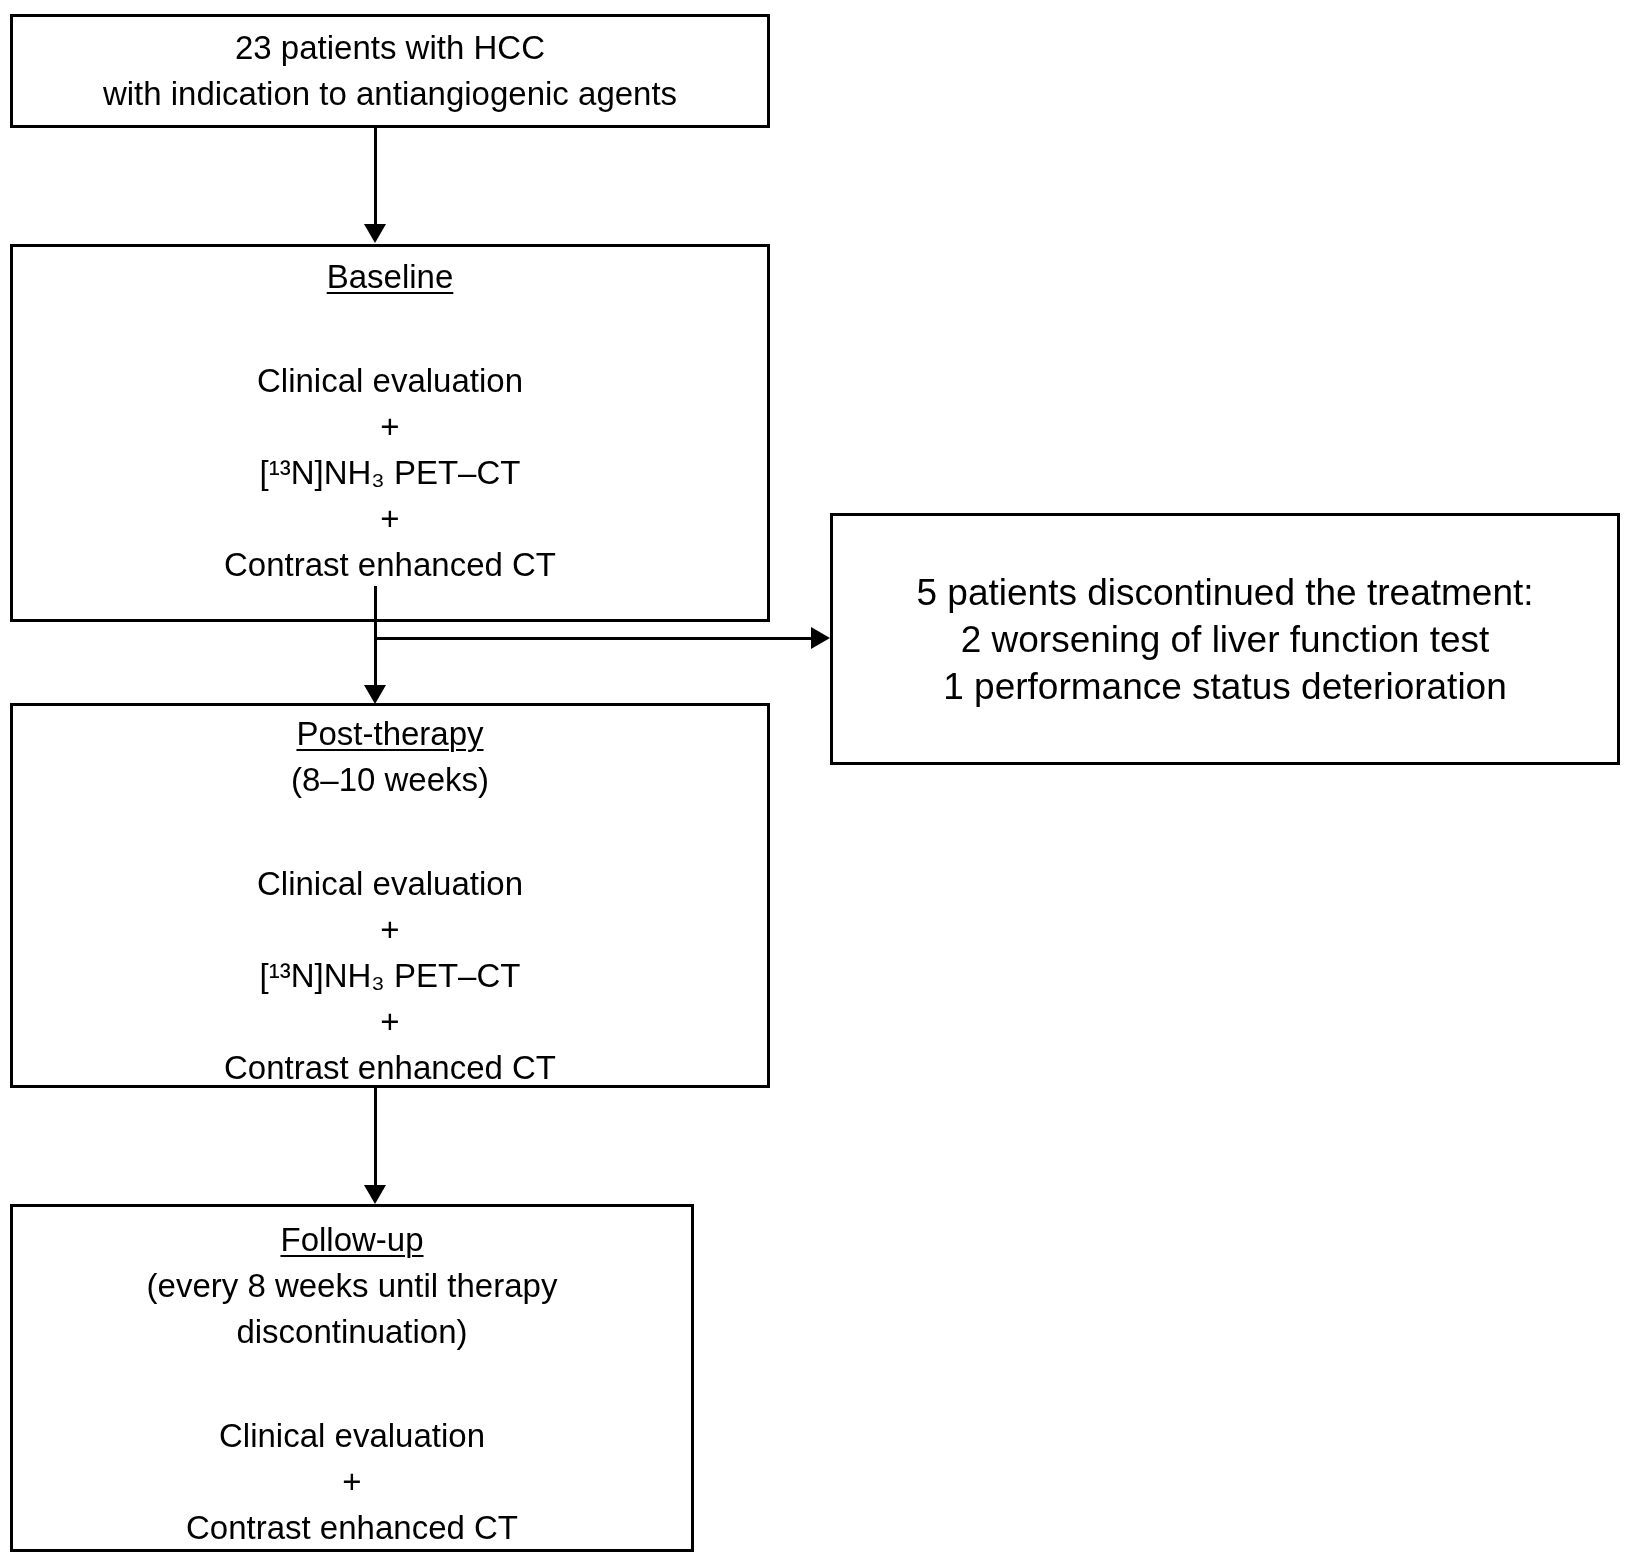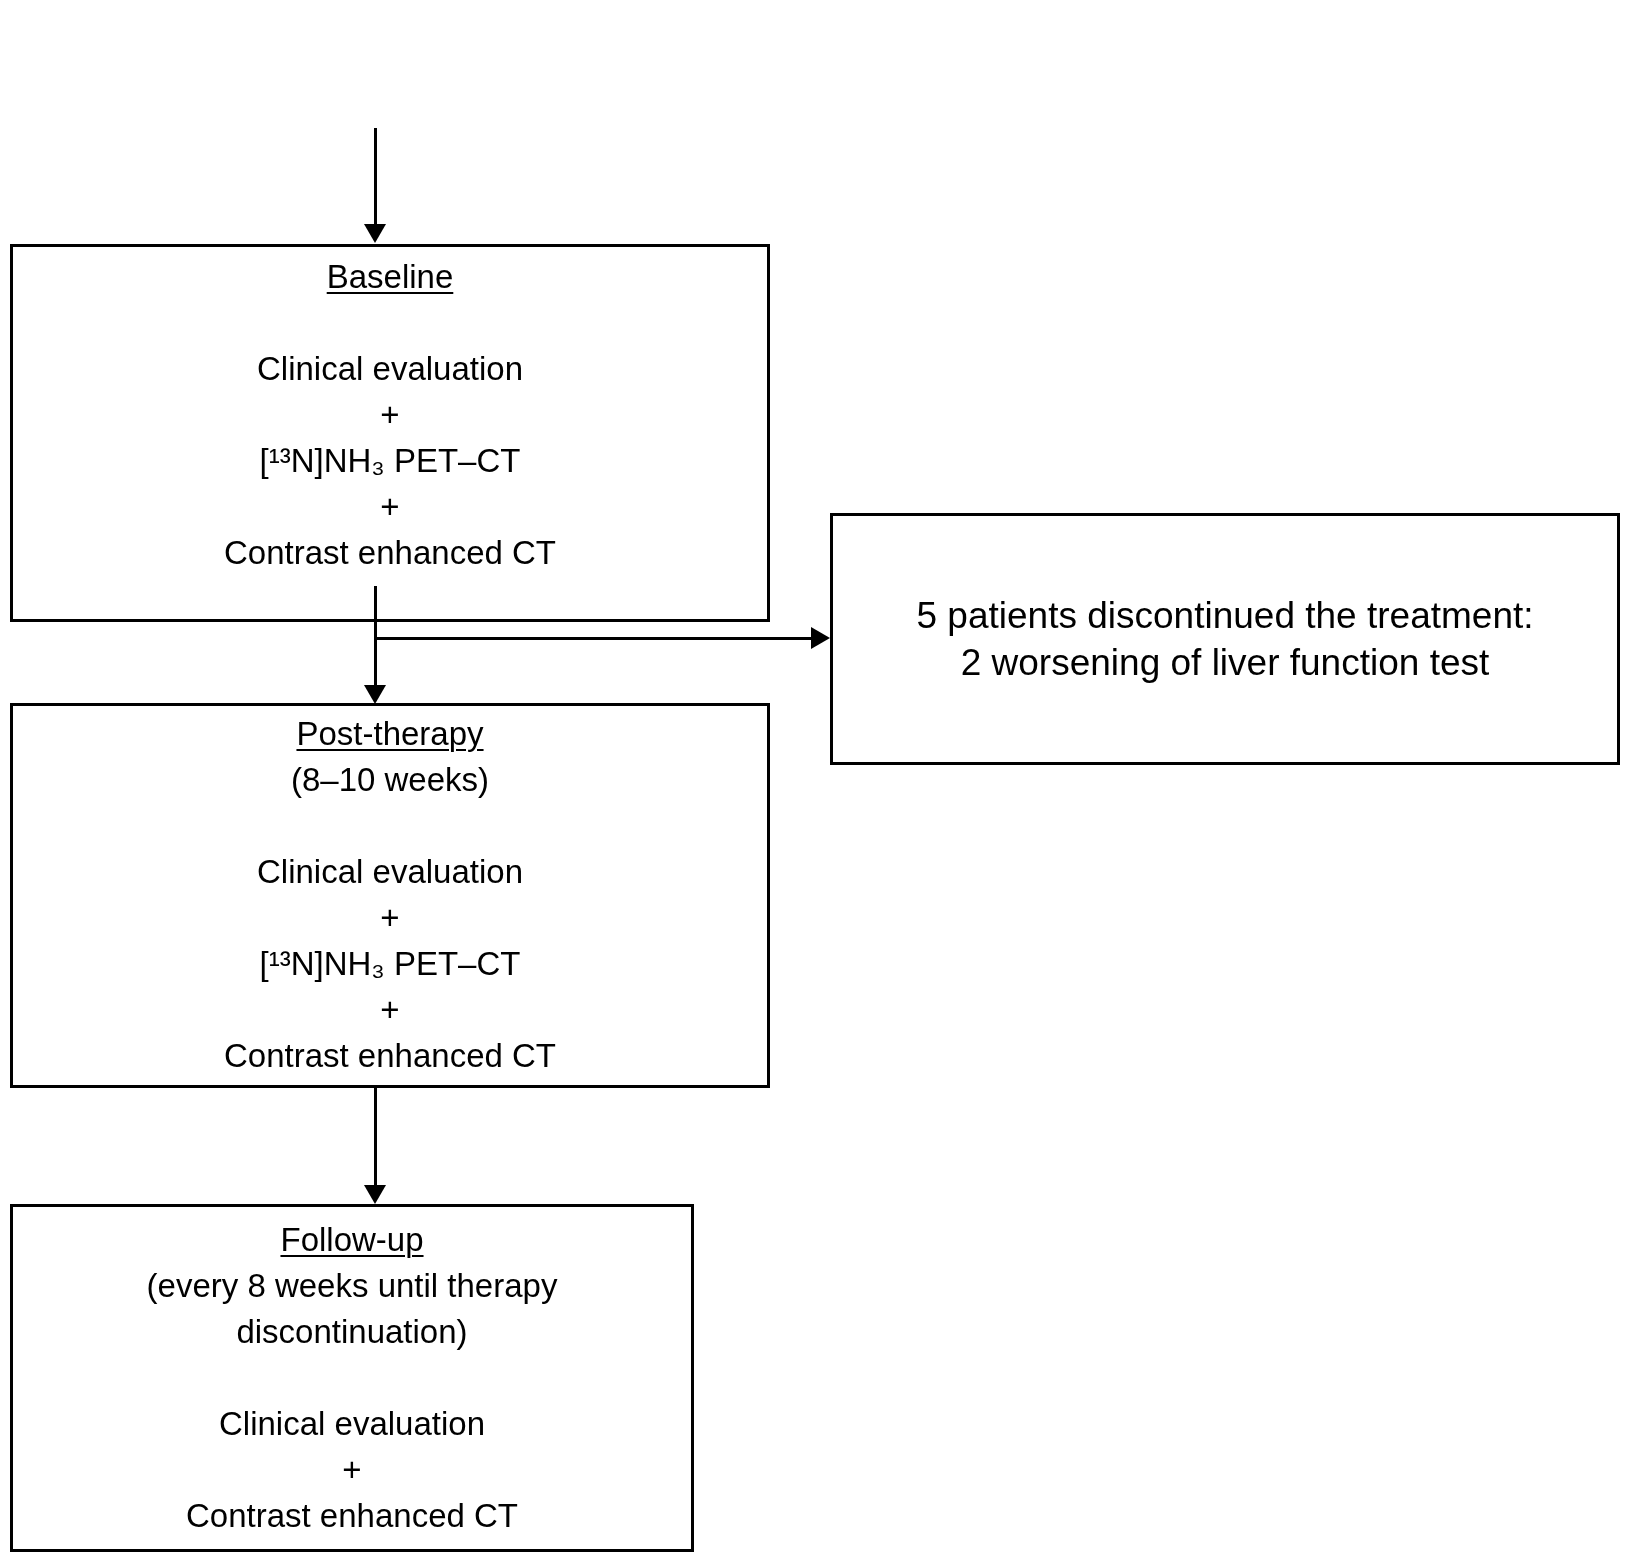--- a/index.html
+++ b/index.html
@@ -27,21 +27,21 @@
   .box .title {
     text-decoration: underline;
     text-underline-offset: 4px;
     text-decoration-thickness: 2px;
   }
   .box .subtitle {
     max-width: 600px;
     margin: 0 auto;
   }
   .lines { display: block; }
-  .lines.gap-above { margin-top: 46px; }
+  .lines.gap-above { margin-top: 58px; }
   .line { min-height: 46px; }
 
   #enrollment-box {
     left: 10px; top: 14px; width: 760px; height: 114px;
     display: flex; flex-direction: column; justify-content: center;
   }
   #baseline-box {
     left: 10px; top: 244px; width: 760px; height: 378px;
     padding-top: 7px;
   }
@@ -95,20 +95,26 @@
   #branch-head { left: 811px; top: 627px; }
 
   #arrow3-line { left: 374px; top: 1088px; height: 97px; }
   #arrow3-head { left: 364px; top: 1185px; }
 </style>
 </head>
 <body>
 
 <div id="diagram">
 
+  <div class="box" id="enrollment-box">
+    <div class="lines">
+        <div class="line">23 patients with HCC</div>
+        <div class="line">with indication to antiangiogenic agents</div>
+      </div>
+  </div>
 
   <div class="v-line" id="arrow1-line"></div>
   <div class="arrowhead-down" id="arrow1-head"></div>
 
   <div class="box" id="baseline-box">
     <div class="title">Baseline</div>
     <div class="lines gap-above">
         <div class="line">Clinical evaluation</div>
         <div class="line">+</div>
         <div class="line">[¹³N]NH₃ PET–CT</div>
@@ -120,20 +126,21 @@
   <div class="v-line" id="arrow2-line"></div>
   <div class="arrowhead-down" id="arrow2-head"></div>
 
   <div class="h-line" id="branch-line"></div>
   <div class="arrowhead-right" id="branch-head"></div>
 
   <div class="box" id="discontinued-box">
     <div class="lines">
         <div class="line">5 patients discontinued the treatment:</div>
         <div class="line">2 worsening of liver function test</div>
+        <div class="line">1 performance status deterioration</div>
       </div>
   </div>
 
   <div class="box" id="post-therapy-box">
     <div class="title">Post-therapy</div>
     <div class="subtitle">(8–10 weeks)</div>
     <div class="lines gap-above">
         <div class="line">Clinical evaluation</div>
         <div class="line">+</div>
         <div class="line">[¹³N]NH₃ PET–CT</div>

